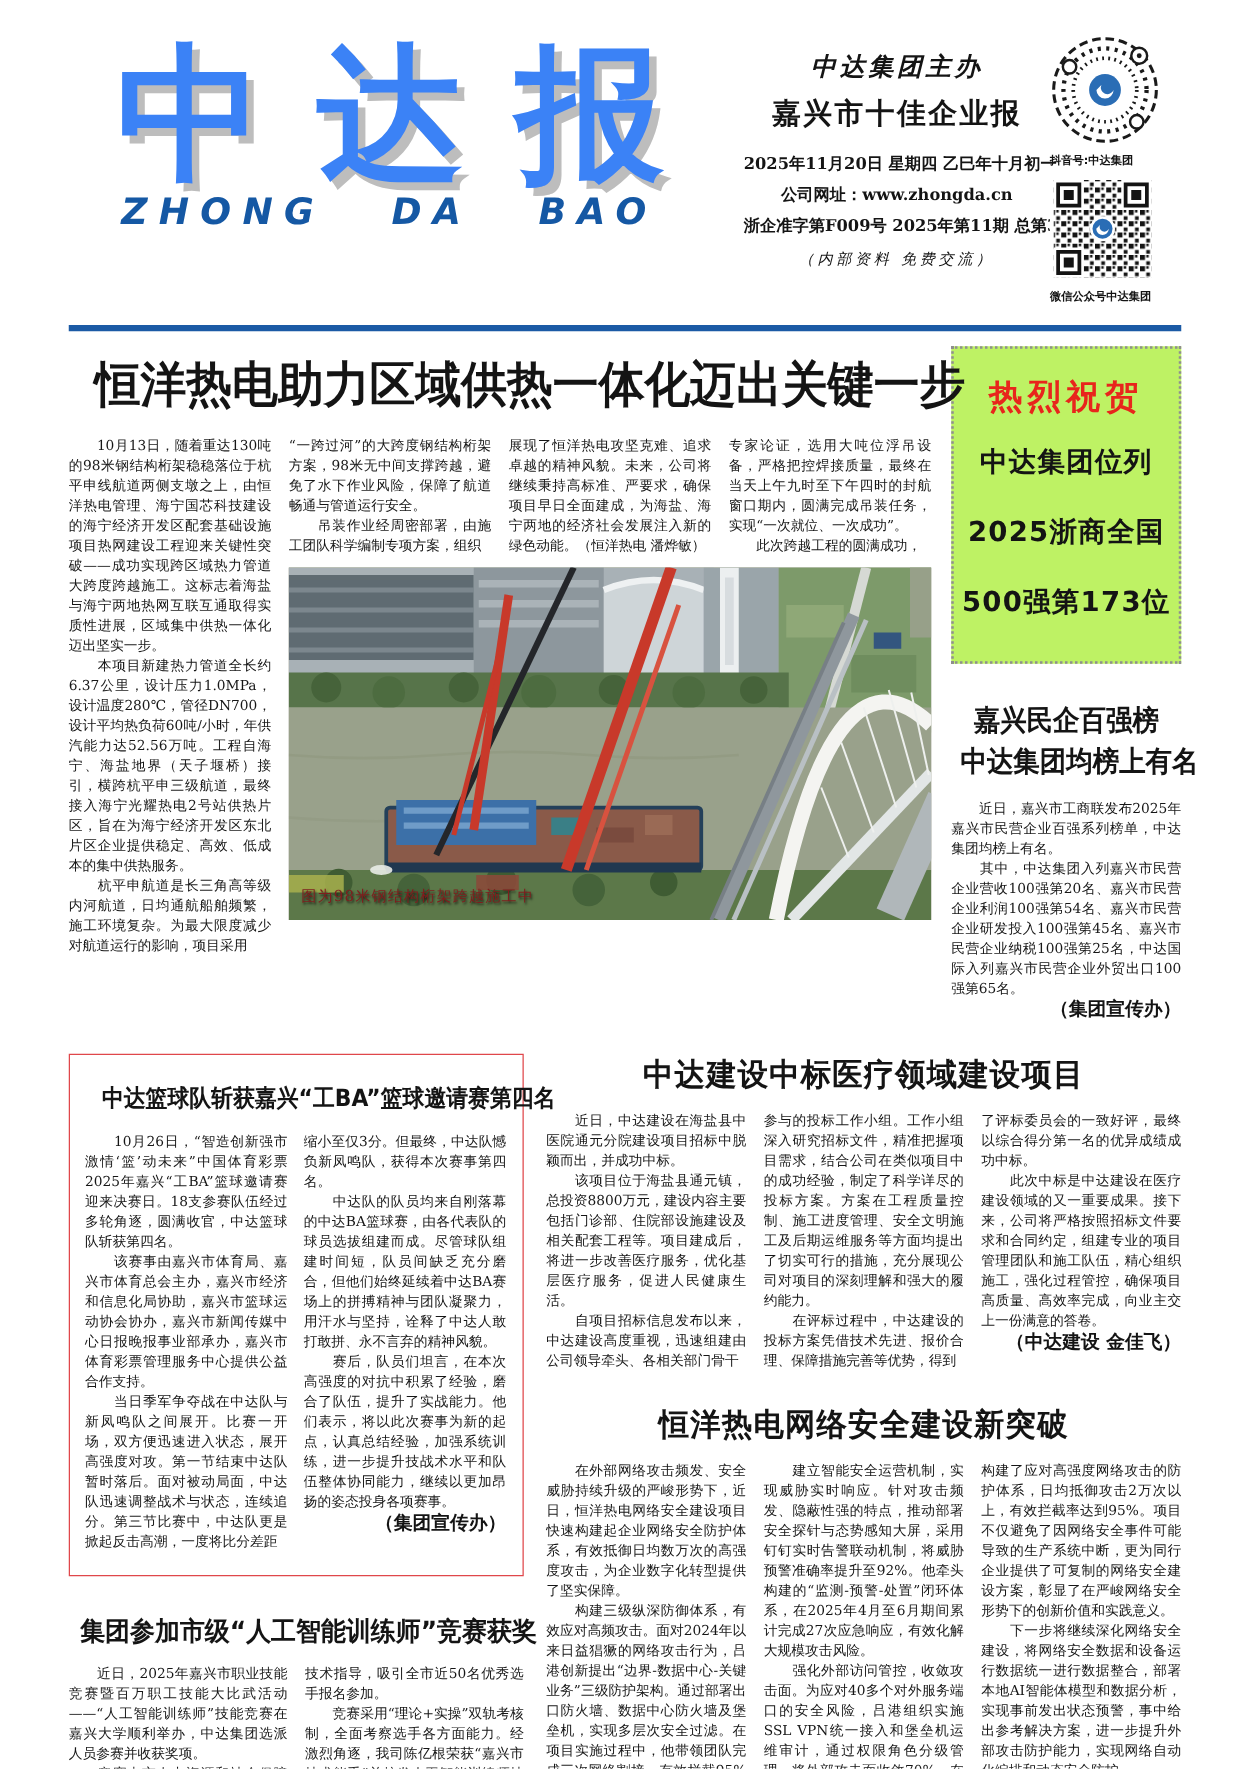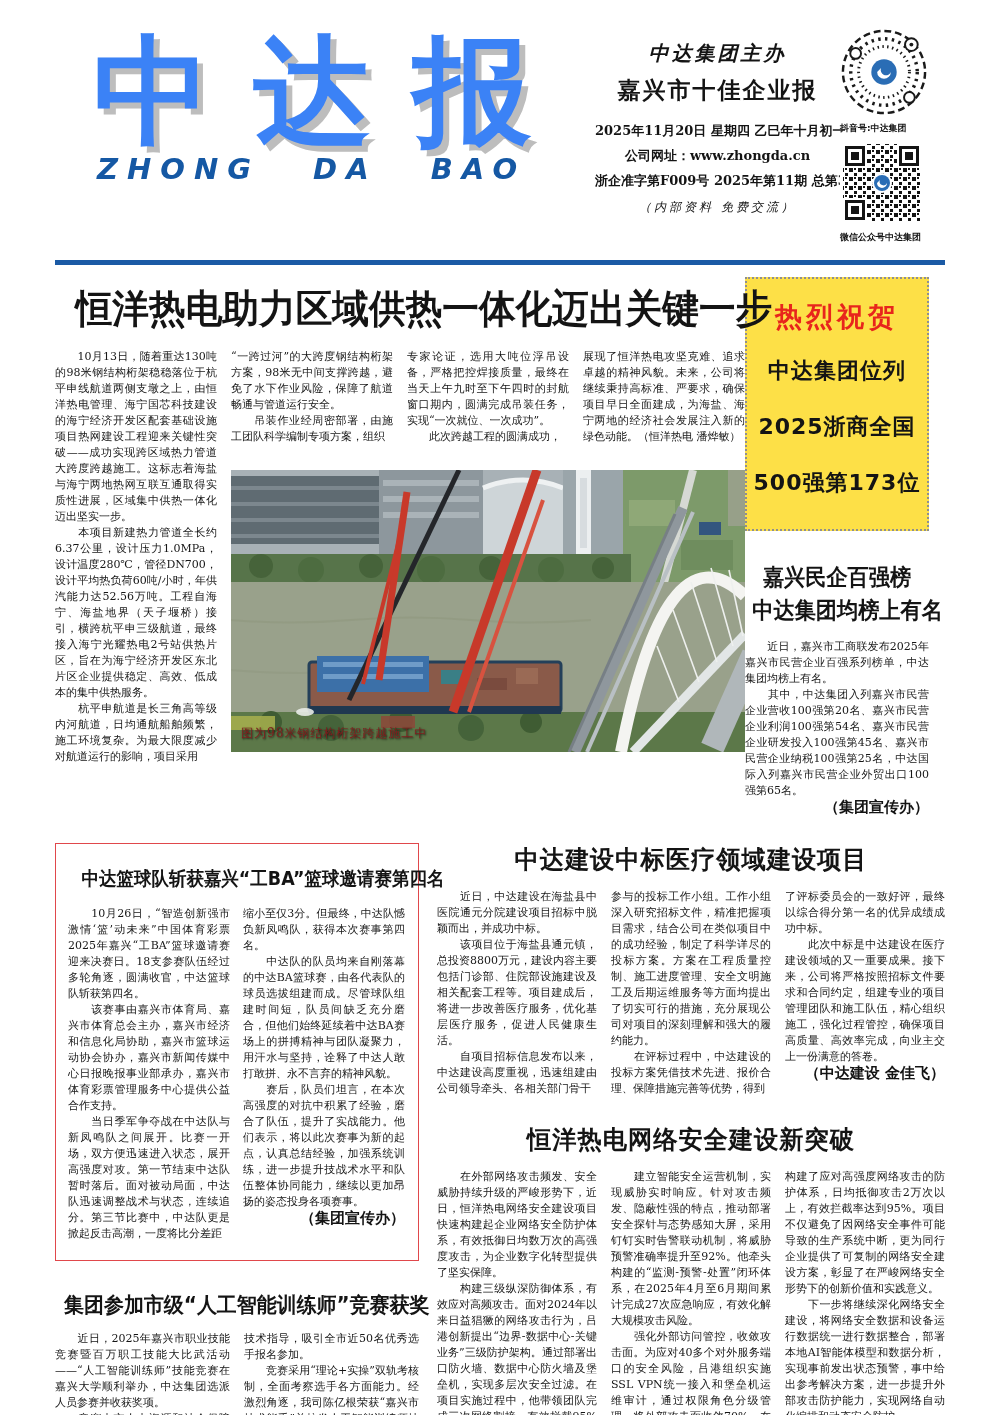--- a/index.html
+++ b/index.html
@@ -21,35 +21,35 @@
   .qr-block{width:105px;margin-left:0;display:flex;flex-direction:column;align-items:flex-start;padding-top:2px;}
   .qr-label{font-size:9px;font-weight:700;font-family:"DejaVu Sans","Liberation Sans",sans-serif;margin:2px 0 6px;white-space:nowrap;}
   .blue-rule{height:5px;background:#1b5aa5;margin-top:10px;}
 
   
   .bt{font-size:11px;line-height:16px;text-align:justify;white-space:pre-line;color:#161616;}
   .byline{font-size:15px;line-height:16px;font-weight:700;text-align:right;font-family:"DejaVu Sans","Liberation Sans",sans-serif;}
   .sans{font-family:"DejaVu Sans","Liberation Sans",sans-serif;}
 
   
-  .lead-section{display:flex;margin-top:12px;}
+  .lead-section{display:flex;gap:16px;margin-top:12px;}
   .lead-main{width:690px;}
   .lead-title{font-family:"DejaVu Sans","Liberation Sans",sans-serif;font-weight:900;font-size:39px;line-height:48px;text-align:center;white-space:nowrap;transform:scaleX(0.94);transform-origin:center;margin:8px 0 16px;}
   .lead-body{display:flex;gap:14px;}
   .lead-c1{width:162px;flex:none;}
   .lead-right{width:514px;flex:none;}
-  .lead-topcols{display:flex;gap:14px;margin-bottom:25px;}
+  .lead-topcols{display:flex;gap:14px;margin-bottom:9px;}
   .lead-topcols .tc{width:162px;flex:none;}
   .photo-wrap{position:relative;width:514px;height:282px;background:#99a18b;}
   .photo-wrap svg{display:block;width:514px;height:282px;}
   .photo-caption{position:absolute;left:10px;bottom:10px;color:#7f1d1d;font-size:12px;letter-spacing:1px;text-shadow:1px 1px 2px rgba(0,0,0,0.75);}
 
   
   .lead-side{width:184px;flex:none;}
-  .congrats{border:2px dotted #8f8f8f;background:#fde047;text-align:center;padding:20px 6px 26px;}
+  .congrats{border:2px dotted #8f8f8f;background:#bef264;text-align:center;padding:20px 6px 26px;}
   .congrats-hot{color:#e8251c;font-family:"DejaVu Sans","Liberation Sans",sans-serif;font-weight:900;font-size:27px;letter-spacing:4px;}
   .congrats-line{font-family:"DejaVu Sans","Liberation Sans",sans-serif;font-weight:900;font-size:22px;line-height:40px;letter-spacing:1px;margin-top:16px;white-space:nowrap;}
   .congrats-line+.congrats-line{margin-top:16px;}
   .side-article{margin-top:30px;}
   .side-title{font-family:"DejaVu Sans","Liberation Sans",sans-serif;font-weight:900;font-size:23px;line-height:33px;text-align:center;white-space:nowrap;transform:scaleX(0.92);transform-origin:center;}
   .side-body{margin-top:12px;}
 
   
   .bottom-section{display:flex;gap:18px;margin-top:28px;}
   .bottom-left{width:364px;flex:none;}
@@ -144,23 +144,23 @@
     <div class="lead-main">
       <h1 class="lead-title">恒洋热电助力区域供热一体化迈出关键一步</h1>
       <div class="lead-body">
         <div class="lead-c1 bt">　　10月13日，随着重达130吨的98米钢结构桁架稳稳落位于杭平申线航道两侧支墩之上，由恒洋热电管理、海宁国芯科技建设的海宁经济开发区配套基础设施项目热网建设工程迎来关键性突破——成功实现跨区域热力管道大跨度跨越施工。这标志着海盐与海宁两地热网互联互通取得实质性进展，区域集中供热一体化迈出坚实一步。
 　　本项目新建热力管道全长约6.37公里，设计压力1.0MPa，设计温度280℃，管径DN700，设计平均热负荷60吨/小时，年供汽能力达52.56万吨。工程自海宁、海盐地界（天子堰桥）接引，横跨杭平申三级航道，最终接入海宁光耀热电2号站供热片区，旨在为海宁经济开发区东北片区企业提供稳定、高效、低成本的集中供热服务。
 　　杭平申航道是长三角高等级内河航道，日均通航船舶频繁，施工环境复杂。为最大限度减少对航道运行的影响，项目采用</div>
         <div class="lead-right">
           <div class="lead-topcols">
             <div class="tc bt">“一跨过河”的大跨度钢结构桁架方案，98米无中间支撑跨越，避免了水下作业风险，保障了航道畅通与管道运行安全。
 　　吊装作业经周密部署，由施工团队科学编制专项方案，组织</div>
+            <div class="tc bt">展现了恒洋热电攻坚克难、追求卓越的精神风貌。未来，公司将继续秉持高标准、严要求，确保项目早日全面建成，为海盐、海宁两地的经济社会发展注入新的绿色动能。（恒洋热电 潘烨敏）</div>
             <div class="tc bt">专家论证，选用大吨位浮吊设备，严格把控焊接质量，最终在当天上午九时至下午四时的封航窗口期内，圆满完成吊装任务，实现“一次就位、一次成功”。
 　　此次跨越工程的圆满成功，</div>
-            <div class="tc bt">展现了恒洋热电攻坚克难、追求卓越的精神风貌。未来，公司将继续秉持高标准、严要求，确保项目早日全面建成，为海盐、海宁两地的经济社会发展注入新的绿色动能。（恒洋热电 潘烨敏）</div>
           </div>
           <div class="photo-wrap">
             <svg viewBox="0 0 514 282">
 
               <rect x="0" y="0" width="514" height="282" fill="#99a18b"></rect>
 
               <rect x="0" y="0" width="340" height="96" fill="#a8b1b6"></rect>
               <rect x="0" y="6" width="148" height="68" fill="#5f6b72"></rect>
               <rect x="0" y="16" width="148" height="4" fill="#7c878e"></rect>
               <rect x="0" y="32" width="148" height="4" fill="#7c878e"></rect>

